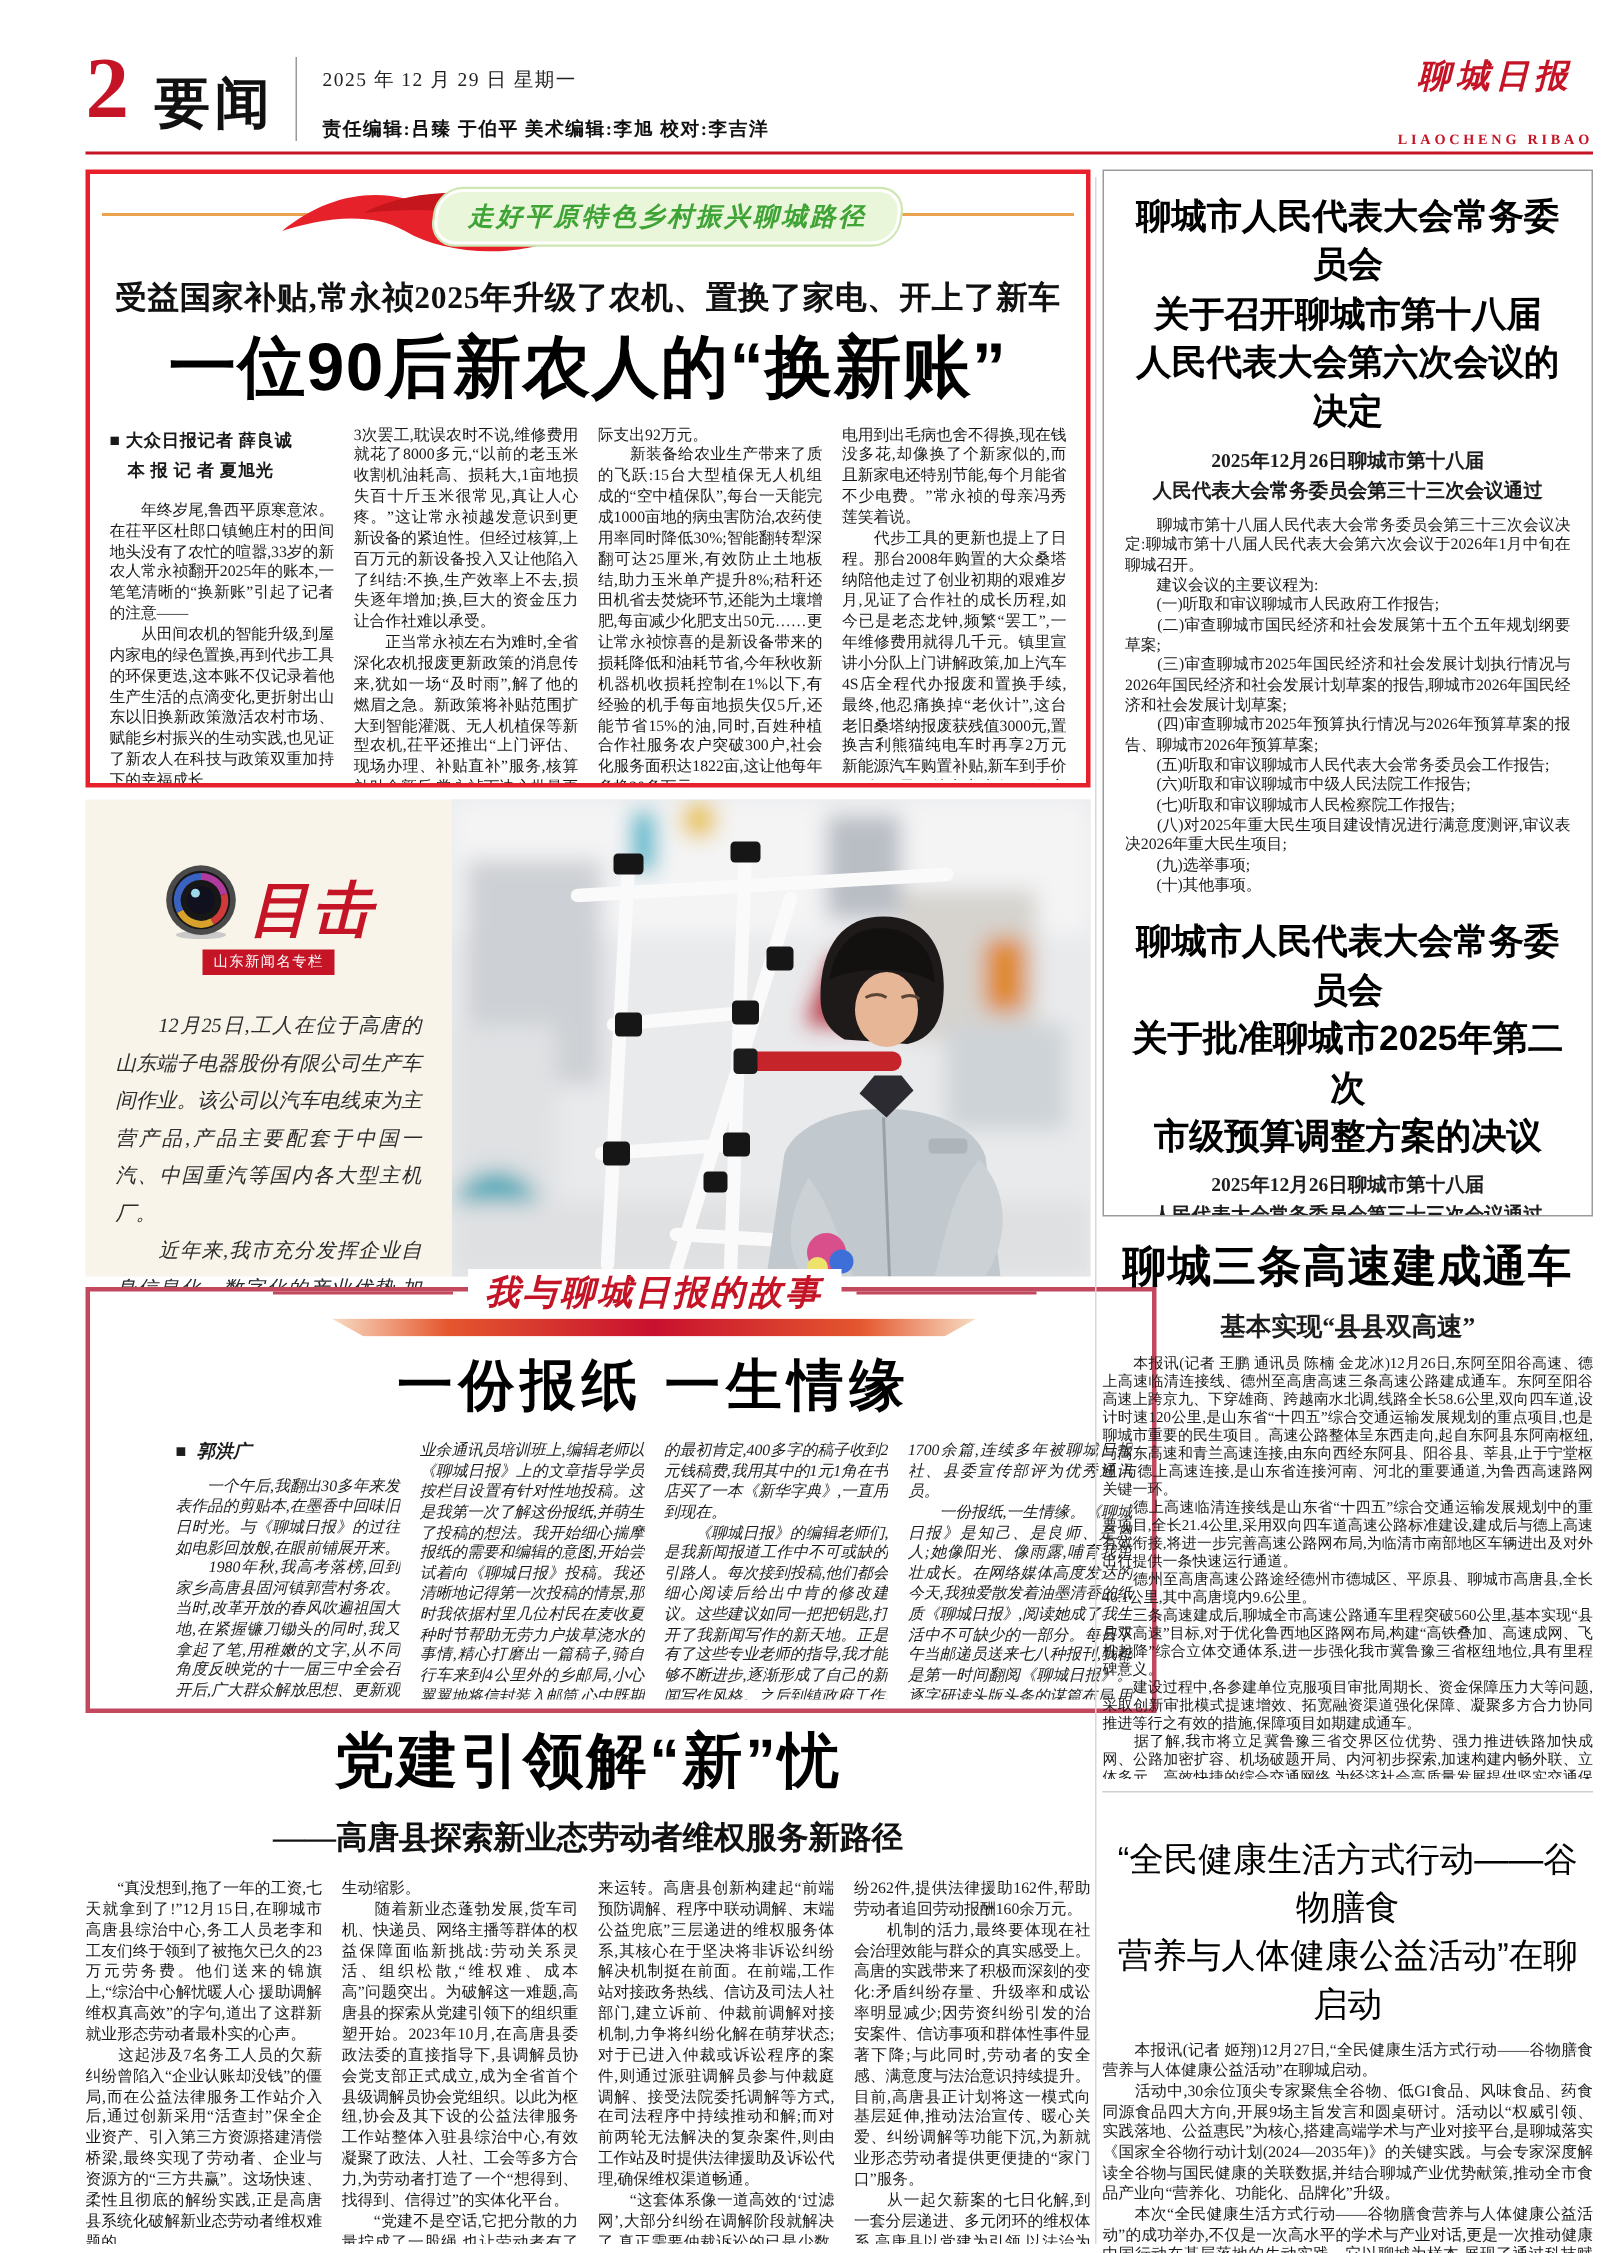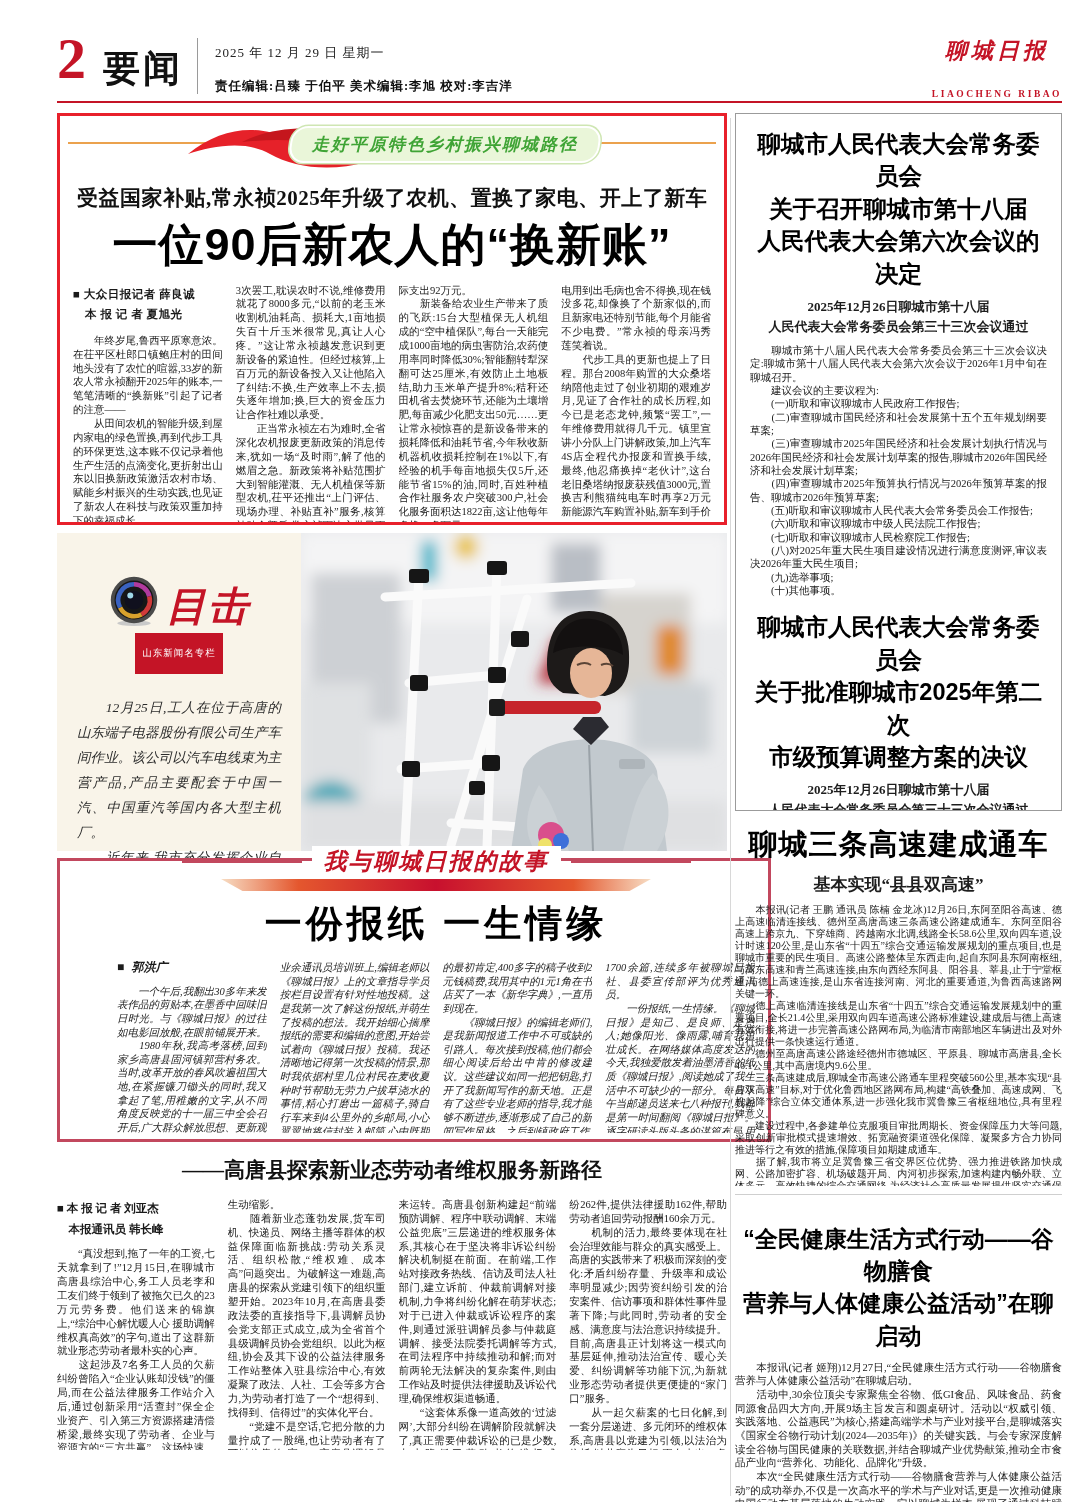--- a/index.html
+++ b/index.html
@@ -39,21 +39,21 @@
   .flow{white-space:pre-line;}
   .byline{font-size:11.5px;font-weight:700;line-height:1.8;margin-bottom:9px;letter-spacing:.5px;}
   .turn-note{text-align:right;font-weight:700;font-size:10.5px;margin-top:2px;}
   
   .photo-section{position:absolute;left:57px;top:533px;width:670px;height:318px;display:flex;}
   .caption-panel{width:244px;background:#f9f4e9;padding:26px 20px 12px 20px;box-sizing:border-box;position:relative;}
   .mu-logo{display:flex;align-items:flex-end;justify-content:center;gap:6px;margin-top:16px;}
   .mu-title{font-size:40px;font-weight:900;color:#c41426;font-family:"Liberation Serif","DejaVu Serif",serif;
             font-style:italic;letter-spacing:2px;line-height:1;}
   .mu-tag{width:max-content;margin:6px auto 0 auto;background:#c41426;color:#fff;font-size:9.5px;
-          padding:14px 7px;letter-spacing:1px;font-family:"Liberation Sans","DejaVu Sans",sans-serif;}
+          padding:2px 7px;letter-spacing:1px;font-family:"Liberation Sans","DejaVu Sans",sans-serif;}
   .caption-text{margin-top:22px;font-size:13.5px;line-height:1.85;text-align:justify;color:#2b2b2b;
                 font-style:italic;white-space:pre-line;}
   .caption-byline{margin-top:10px;text-align:right;font-weight:700;font-size:13px;font-style:italic;}
   .photo-frame{width:426px;height:318px;overflow:hidden;background:#e8e8ea;}
   
   .story-box{position:absolute;left:57px;top:858px;width:664px;height:278px;border:3px solid #c2485e;
              background:#fff;overflow:visible;padding-left:44px;}
   .story-banner{position:relative;margin-top:-15px;display:flex;align-items:center;justify-content:center;gap:10px;}
   .story-hline{width:120px;height:2px;background:#c2485e;}
   .story-banner-label{background:#fff;padding:0 12px;font-size:23px;font-weight:900;font-style:italic;
@@ -83,21 +83,21 @@
   .annc-body{font-size:10.5px;line-height:1.27;text-align:justify;margin-top:8px;white-space:pre-line;color:#1a1a1a;}
   .annc+.annc{margin-top:14px;}
   .highway{margin-top:14px;}
   .hw-title{text-align:center;font-family:"Liberation Sans","DejaVu Sans",sans-serif;font-size:29px;
             font-weight:900;color:#000;letter-spacing:1px;}
   .hw-sub{text-align:center;font-size:17px;font-weight:700;margin-top:8px;}
   .hw-body{font-size:10px;line-height:1.2;text-align:justify;margin-top:8px;white-space:pre-line;
            height:282px;overflow:hidden;color:#1a1a1a;}
   .rc-rule{height:1px;background:#cfcfcf;margin:8px 0 10px 0;}
   .hl-title{text-align:center;font-family:"Liberation Sans","DejaVu Sans",sans-serif;font-size:23px;
-            font-weight:700;line-height:1.4;color:#000;white-space:pre-line;margin-top:28px;}
+            font-weight:400;line-height:1.4;color:#000;white-space:pre-line;margin-top:28px;}
   .hl-body{font-size:10.5px;line-height:1.3;text-align:justify;margin-top:9px;white-space:pre-line;
            height:238px;overflow:hidden;color:#1a1a1a;}
 </style>
 </head>
 <body>
 
 <div class="page">
 
   <div class="header">
     <div class="pagenum">2</div>
@@ -258,27 +258,24 @@
       </div>
       <div class="story-col flow">业余通讯员培训班上,编辑老师以《聊城日报》上的文章指导学员按栏目设置有针对性地投稿。这是我第一次了解这份报纸,并萌生了投稿的想法。我开始细心揣摩报纸的需要和编辑的意图,开始尝试着向《聊城日报》投稿。我还清晰地记得第一次投稿的情景,那时我依据村里几位村民在麦收夏种时节帮助无劳力户拔草浇水的事情,精心打磨出一篇稿子,骑自行车来到4公里外的乡邮局,小心翼翼地将信封装入邮筒,心中既期待又忐忑。几天后,当看到这篇新闻稿见诸报端时,激动与喜悦的心情难以言表。那是《聊城日报》给予我</div>
       <div class="story-col flow">的最初肯定,400多字的稿子收到2元钱稿费,我用其中的1元1角在书店买了一本《新华字典》,一直用到现在。
 　　《聊城日报》的编辑老师们,是我新闻报道工作中不可或缺的引路人。每次接到投稿,他们都会细心阅读后给出中肯的修改建议。这些建议如同一把把钥匙,打开了我新闻写作的新天地。正是有了这些专业老师的指导,我才能够不断进步,逐渐形成了自己的新闻写作风格。之后到镇政府工作,大大拓展了我的视野,写出的稿件被上级采用的越来越多。几十年来,我在中央、省、市级新闻媒体发表稿件</div>
       <div class="story-col flow">1700余篇,连续多年被聊城日报社、县委宣传部评为优秀通讯员。
 　　一份报纸,一生情缘。《聊城日报》是知己、是良师、是恩人;她像阳光、像雨露,哺育我茁壮成长。在网络媒体高度发达的今天,我独爱散发着油墨清香的纸质《聊城日报》,阅读她成了我生活中不可缺少的一部分。每日下午当邮递员送来七八种报刊,我都是第一时间翻阅《聊城日报》。逐字研读头版头条的谋篇布局,用红笔标注出精彩的导语和标题。那些印着“本报通讯员”字样的稿件,在泛黄的报纸上闪烁着微光,成为指引我前行的灯塔。</div>
     </div>
   </div>
 
   <div class="party">
+    <div class="party-title">党建引领解“新”忧</div>
     <div class="party-subtitle">——高唐县探索新业态劳动者维权服务新路径</div>
     <div class="party-cols">
       <div class="col">
-        <div class="party-byline">
-          <div>■ 本 报 记 者 刘亚杰</div>
-          <div>　本报通讯员 韩长峰</div>
-        </div>
         <div class="flow">　　“真没想到,拖了一年的工资,七天就拿到了!”12月15日,在聊城市高唐县综治中心,务工人员老李和工友们终于领到了被拖欠已久的23万元劳务费。他们送来的锦旗上,“综治中心解忧暖人心 援助调解维权真高效”的字句,道出了这群新就业形态劳动者最朴实的心声。
 　　这起涉及7名务工人员的欠薪纠纷曾陷入“企业认账却没钱”的僵局,而在公益法律服务工作站介入后,通过创新采用“活查封”保全企业资产、引入第三方资源搭建清偿桥梁,最终实现了劳动者、企业与资源方的“三方共赢”。这场快速、柔性且彻底的解纷实践,正是高唐县系统化破解新业态劳动者维权难题的</div>
       </div>
       <div class="col flow">生动缩影。
 　　随着新业态蓬勃发展,货车司机、快递员、网络主播等群体的权益保障面临新挑战:劳动关系灵活、组织松散,“维权难、成本高”问题突出。为破解这一难题,高唐县的探索从党建引领下的组织重塑开始。2023年10月,在高唐县委政法委的直接指导下,县调解员协会党支部正式成立,成为全省首个县级调解员协会党组织。以此为枢纽,协会及其下设的公益法律服务工作站整体入驻县综治中心,有效凝聚了政法、人社、工会等多方合力,为劳动者打造了一个“想得到、找得到、信得过”的实体化平台。
 　　“党建不是空话,它把分散的力量拧成了一股绳,也让劳动者有了可以依靠的‘家’。”高唐县调解员协会党支部书记张洪礼说。
 　　有了坚实的阵地,更需有效的机制</div>
       <div class="col flow">来运转。高唐县创新构建起“前端预防调解、程序中联动调解、末端公益兜底”三层递进的维权服务体系,其核心在于坚决将非诉讼纠纷解决机制挺在前面。在前端,工作站对接政务热线、信访及司法人社部门,建立诉前、仲裁前调解对接机制,力争将纠纷化解在萌芽状态;对于已进入仲裁或诉讼程序的案件,则通过派驻调解员参与仲裁庭调解、接受法院委托调解等方式,在司法程序中持续推动和解;而对前两轮无法解决的复杂案件,则由工作站及时提供法律援助及诉讼代理,确保维权渠道畅通。
 　　“这套体系像一道高效的‘过滤网’,大部分纠纷在调解阶段就解决了,真正需要仲裁诉讼的已是少数,大大降低了劳动者的维权成本。”张洪礼介绍,截至目前,该机制已成功调解新业态劳动纠</div>
       <div class="col flow">纷262件,提供法律援助162件,帮助劳动者追回劳动报酬160余万元。

